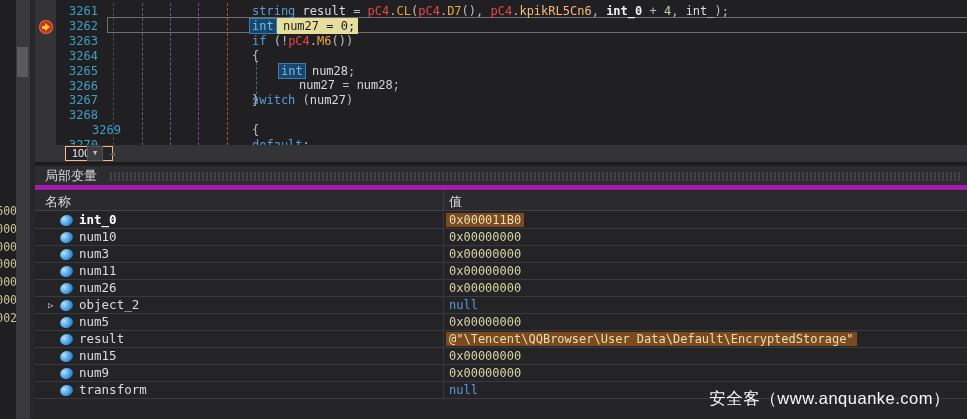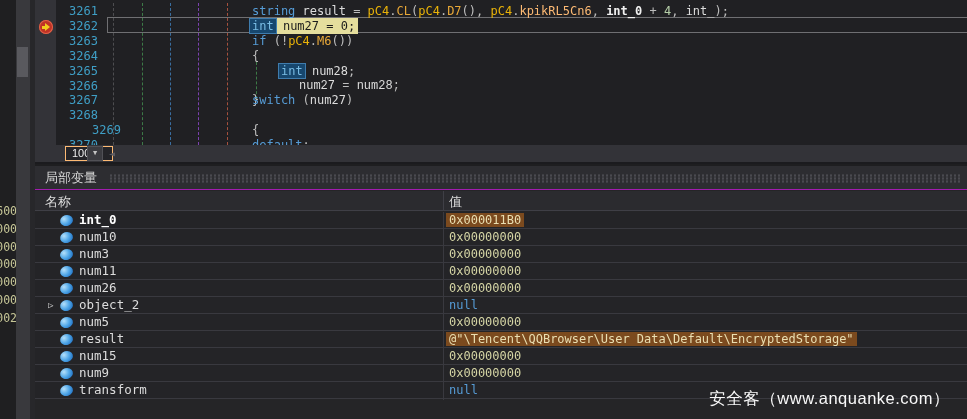--- a/index.html
+++ b/index.html
@@ -36,21 +36,21 @@
   .g3 { left:135px; border-left:1px dashed #3a6ea0; }
   .g4 { left:163px; border-left:1px dashed #7c42b0; }
   .g5 { left:192px; border-left:1px dashed #a6513e; }
   .g6 { left:221px; top:62px; height:37px; border-left:1px dashed #3d7a47; }
   .cur-box { position:absolute; left:72px; top:17px; right:-2px; height:16px;
              border:1px solid #6f6f72; }
   .code-line { position:absolute; white-space:pre; font-size:12px; line-height:13px; color:#dcdcdc; }
   .tk-kw { color:#569cd6; }
   .tk-id { color:#dcdcdc; }
   .tk-pu { color:#bdbdbd; }
-  .tk-local { color:#eab308; }
+  .tk-local { color:#ef4444; }
   .tk-method { color:#e8a838; }
   .tk-field { color:#fdba74; }
   .tk-parambold { color:#f0f0f0; font-weight:bold; }
   .tk-num { color:#b5cea8; }
   .tk-stmt { background:#e5de9d; color:#1c1c1c; padding:1px 3px 1px 0; }
   .sel { background:#17476e; outline:1px solid #3f7cad; padding:0 2px; margin-left:-2px; color:#79bce4; }
 
   
   .zoombar { position:absolute; left:0; top:145px; width:932px; height:19px;
              background:#333338; border-bottom:2px solid #1b1b1e; }
@@ -61,21 +61,21 @@
   .zoom-dd { position:absolute; left:52px; top:1px; width:16px; height:15px;
              background:#3b3b40; border:1px solid #515156; color:#c4c4c4;
              font-size:7px; text-align:center; line-height:13px; }
   .scroll-left { position:absolute; left:74px; top:3px; color:#5b5b62; font-size:10px; }
 
   
   .locals { position:absolute; left:0; top:166px; width:932px; height:253px;
             background:#252527; overflow:hidden; }
   .locals-title { position:absolute; left:0; top:0; width:932px; height:24px;
                   background:#2d2d31; display:flex; align-items:center;
-                  border-bottom:1px solid #a21caf; }
+                  border-bottom:5px solid #a21caf; }
   .locals-title .ttl { margin-left:10px; font-size:13px; color:#d6d6d6;
                        font-family:"Liberation Sans", sans-serif; }
   .title-dots { flex:1; height:9px; margin:2px 6px 0 12px;
                 background-image:radial-gradient(circle, #4a4a50 1px, transparent 1.3px);
                 background-size:4px 3px; }
   .locals-header { position:absolute; left:0; top:25px; width:932px; height:20px;
                    background:#2b2b2f; border-bottom:1px solid #3f3f46;
                    font-family:"Liberation Sans", sans-serif; font-size:13px; color:#dcdcdc; }
   .hdr-name { position:absolute; left:10px; top:2px; }
   .hdr-value { position:absolute; left:414px; top:2px; }

